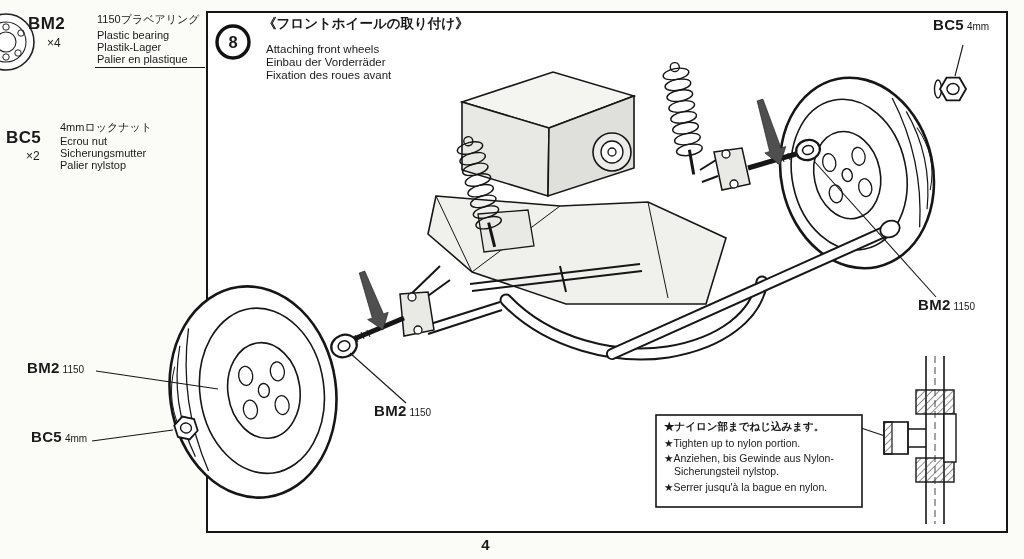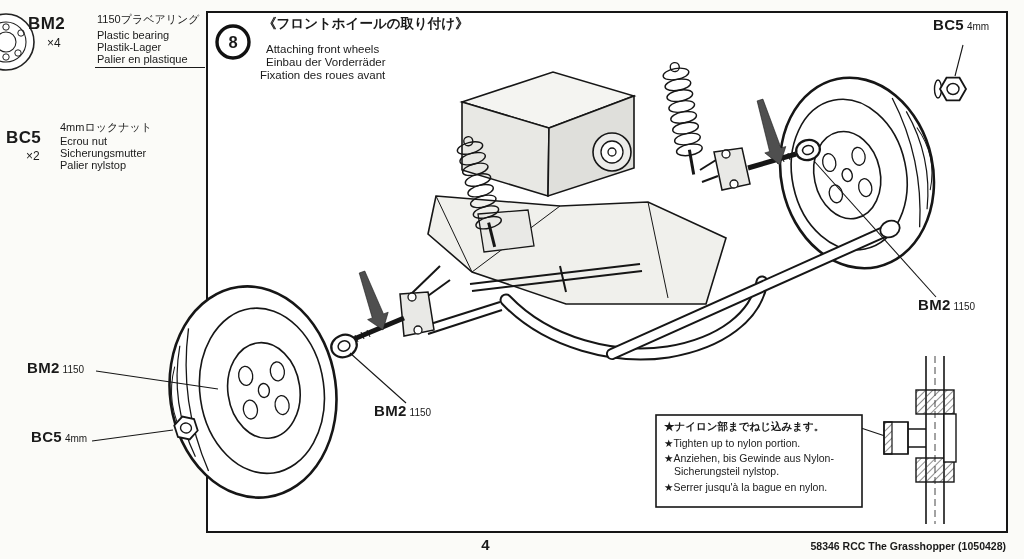--- a/index.html
+++ b/index.html
@@ -218,21 +218,21 @@
   <div class="t qty" style="left:26px;top:150px">×2</div>
   <div class="t d" style="left:60px;top:121px">4mmロックナット</div>
   <div class="t d" style="left:60px;top:135px">Ecrou nut</div>
   <div class="t d" style="left:60px;top:147px">Sicherungsmutter</div>
   <div class="t d" style="left:60px;top:159px">Palier nylstop</div>
 
   <div class="t step-num" style="left:217px;top:26px">8</div>
   <div class="t title-ja" style="left:263px;top:16px">《フロントホイールの取り付け》</div>
   <div class="t title-l" style="left:266px;top:35px">Attaching front wheels</div>
   <div class="t title-l" style="left:266px;top:48px">Einbau der Vorderräder</div>
-  <div class="t title-l" style="left:260px;top:61px">Fixation des roues avant</div>
+  <div class="t title-l" style="left:266px;top:61px">Fixation des roues avant</div>
 
   <div class="t" style="left:933px;top:16px">
     <span class="code2">BC5</span><span class="sub">4mm</span>
   </div>
   <div class="t" style="left:918px;top:296px">
     <span class="code2">BM2</span><span class="sub">1150</span>
   </div>
   <div class="t" style="left:374px;top:402px">
     <span class="code2">BM2</span><span class="sub">1150</span>
   </div>
@@ -243,15 +243,14 @@
     <span class="code2">BC5</span><span class="sub">4mm</span>
   </div>
 
   <div class="t note-b" style="left:664px;top:421px">★ナイロン部までねじ込みます。</div>
   <div class="t note" style="left:664px;top:437px">★Tighten up to nylon portion.</div>
   <div class="t note" style="left:664px;top:452px">★Anziehen, bis Gewinde aus Nylon-</div>
   <div class="t note" style="left:674px;top:465px">Sicherungsteil nylstop.</div>
   <div class="t note" style="left:664px;top:481px">★Serrer jusqu'à la bague en nylon.</div>
 
   <div class="t pagenum" style="left:466px;top:536px">4</div>
-  <div class="t footer" style="left:700px;top:540px">58346  RCC The Grasshopper (1050428)</div>
 
 </div>
 
 </body></html>

